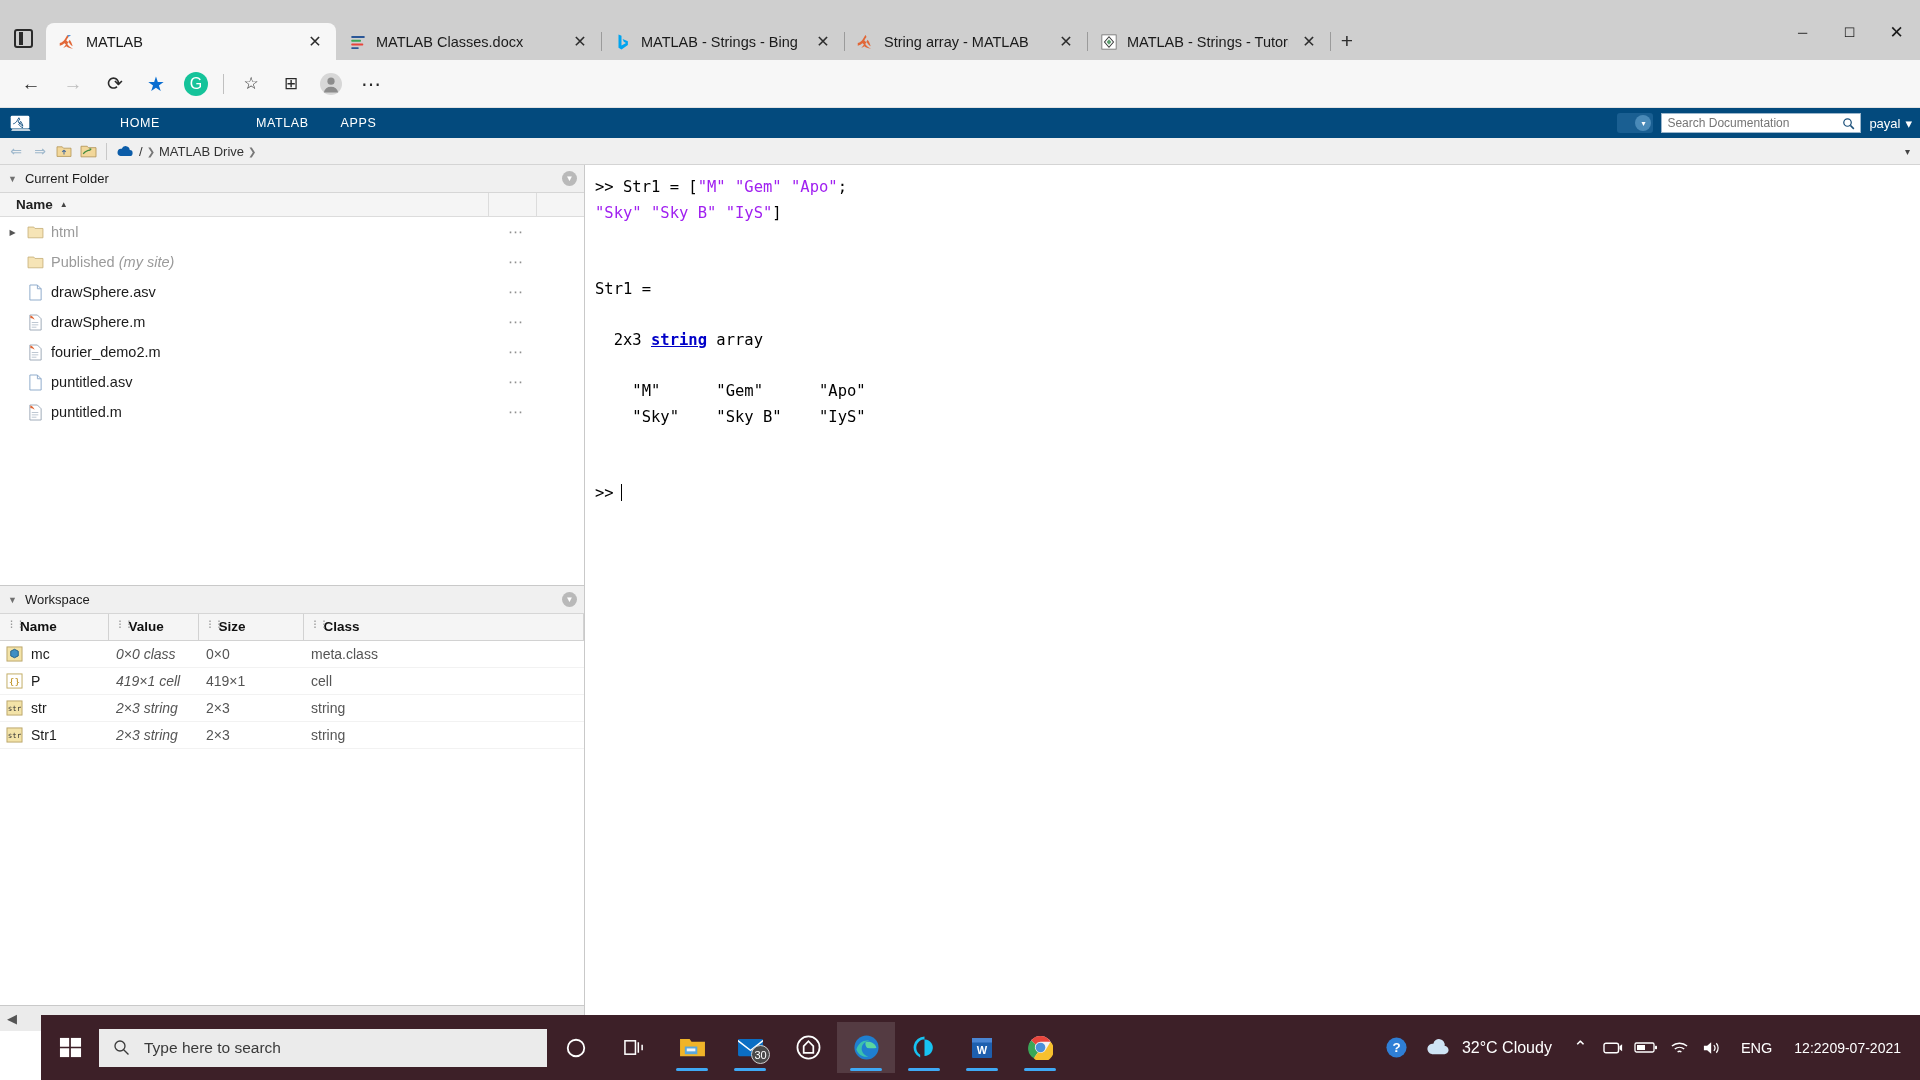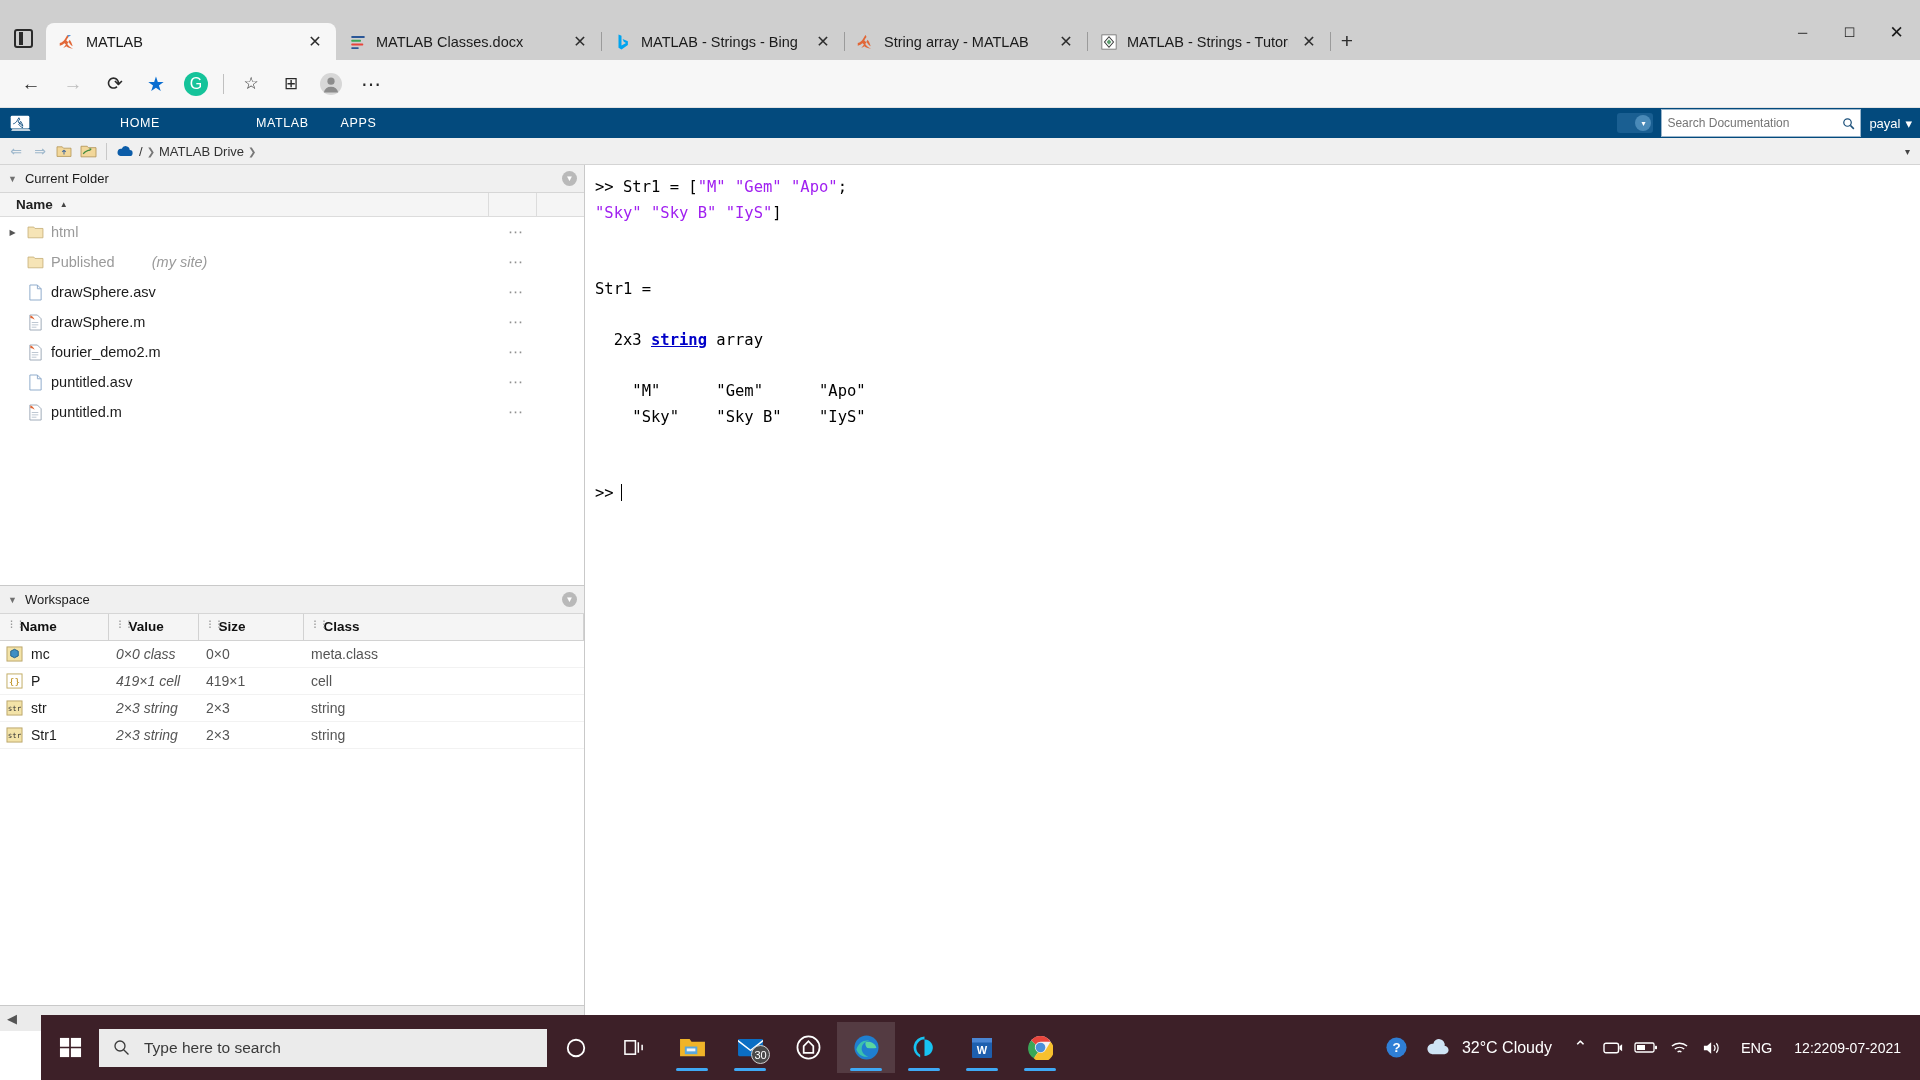--- a/index.html
+++ b/index.html
@@ -104,21 +104,21 @@
     width: 36px; height: 20px; background: #1a5f92; border-radius: 3px;
     position: relative; display: flex; align-items: center; justify-content: flex-end;
     padding-right: 2px;
   }
   .mw-pill .circ {
     width: 16px; height: 16px; border-radius: 50%; background: #4a8ab8;
     display: flex; align-items: center; justify-content: center;
     font-size: 8px; color: #fff;
   }
   .mw-search {
-    width: 200px; height: 28px; background: #fff; border: 1px solid #9bb6cc;
+    width: 200px; height: 20px; background: #fff; border: 1px solid #9bb6cc;
     display: flex; align-items: center; padding: 0 5px; gap: 4px;
   }
   .mw-search input {
     border: 0; outline: 0; font-size: 12px; color: #8a8a8a; flex: 1 1 auto;
     font-family: "Liberation Sans", sans-serif; background: transparent;
   }
   .mw-user { color: #fff; font-size: 13px; display: flex; align-items: center; gap: 5px; }
 
   
   .mw-crumbbar {
@@ -158,21 +158,21 @@
   .cf-colhead .c-b { width: 48px; border-left: 1px solid #dcdcdc; height: 100%; }
   .sort-caret { font-size: 8px; color: #444; }
   .cf-rows { flex: 1 1 auto; }
   .cf-row {
     height: 30px; display: flex; align-items: center; padding-left: 6px;
     font-size: 14.5px; color: #1b1b1b; gap: 6px; position: relative;
   }
   .cf-row .expander { width: 13px; font-size: 8px; color: #555; text-align: center; }
   .cf-row .f-icon { width: 20px; display: flex; align-items: center; justify-content: center; }
   .cf-row.dim .f-label { color: #9a9a9a; }
-  .cf-row .f-label i { font-style: italic; margin-left: 33px; }
+  .cf-row .f-label i { font-style: italic; }
   .cf-dots { position: absolute; right: 60px; color: #909090; font-size: 15px; letter-spacing: 1px; }
 
   
   .ws-panel { flex: 1 1 auto; display: flex; flex-direction: column; border-top: 1px solid #c9c9c9; background: #fff; }
   .ws-table { width: 100%; border-collapse: collapse; table-layout: fixed; }
   .ws-table th {
     height: 26px; background: #f5f5f5; border-bottom: 1px solid #d2d2d2;
     border-right: 1px solid #d2d2d2; font-size: 13.5px; color: #111;
     text-align: left; padding-left: 20px; position: relative; font-weight: bold;
   }

